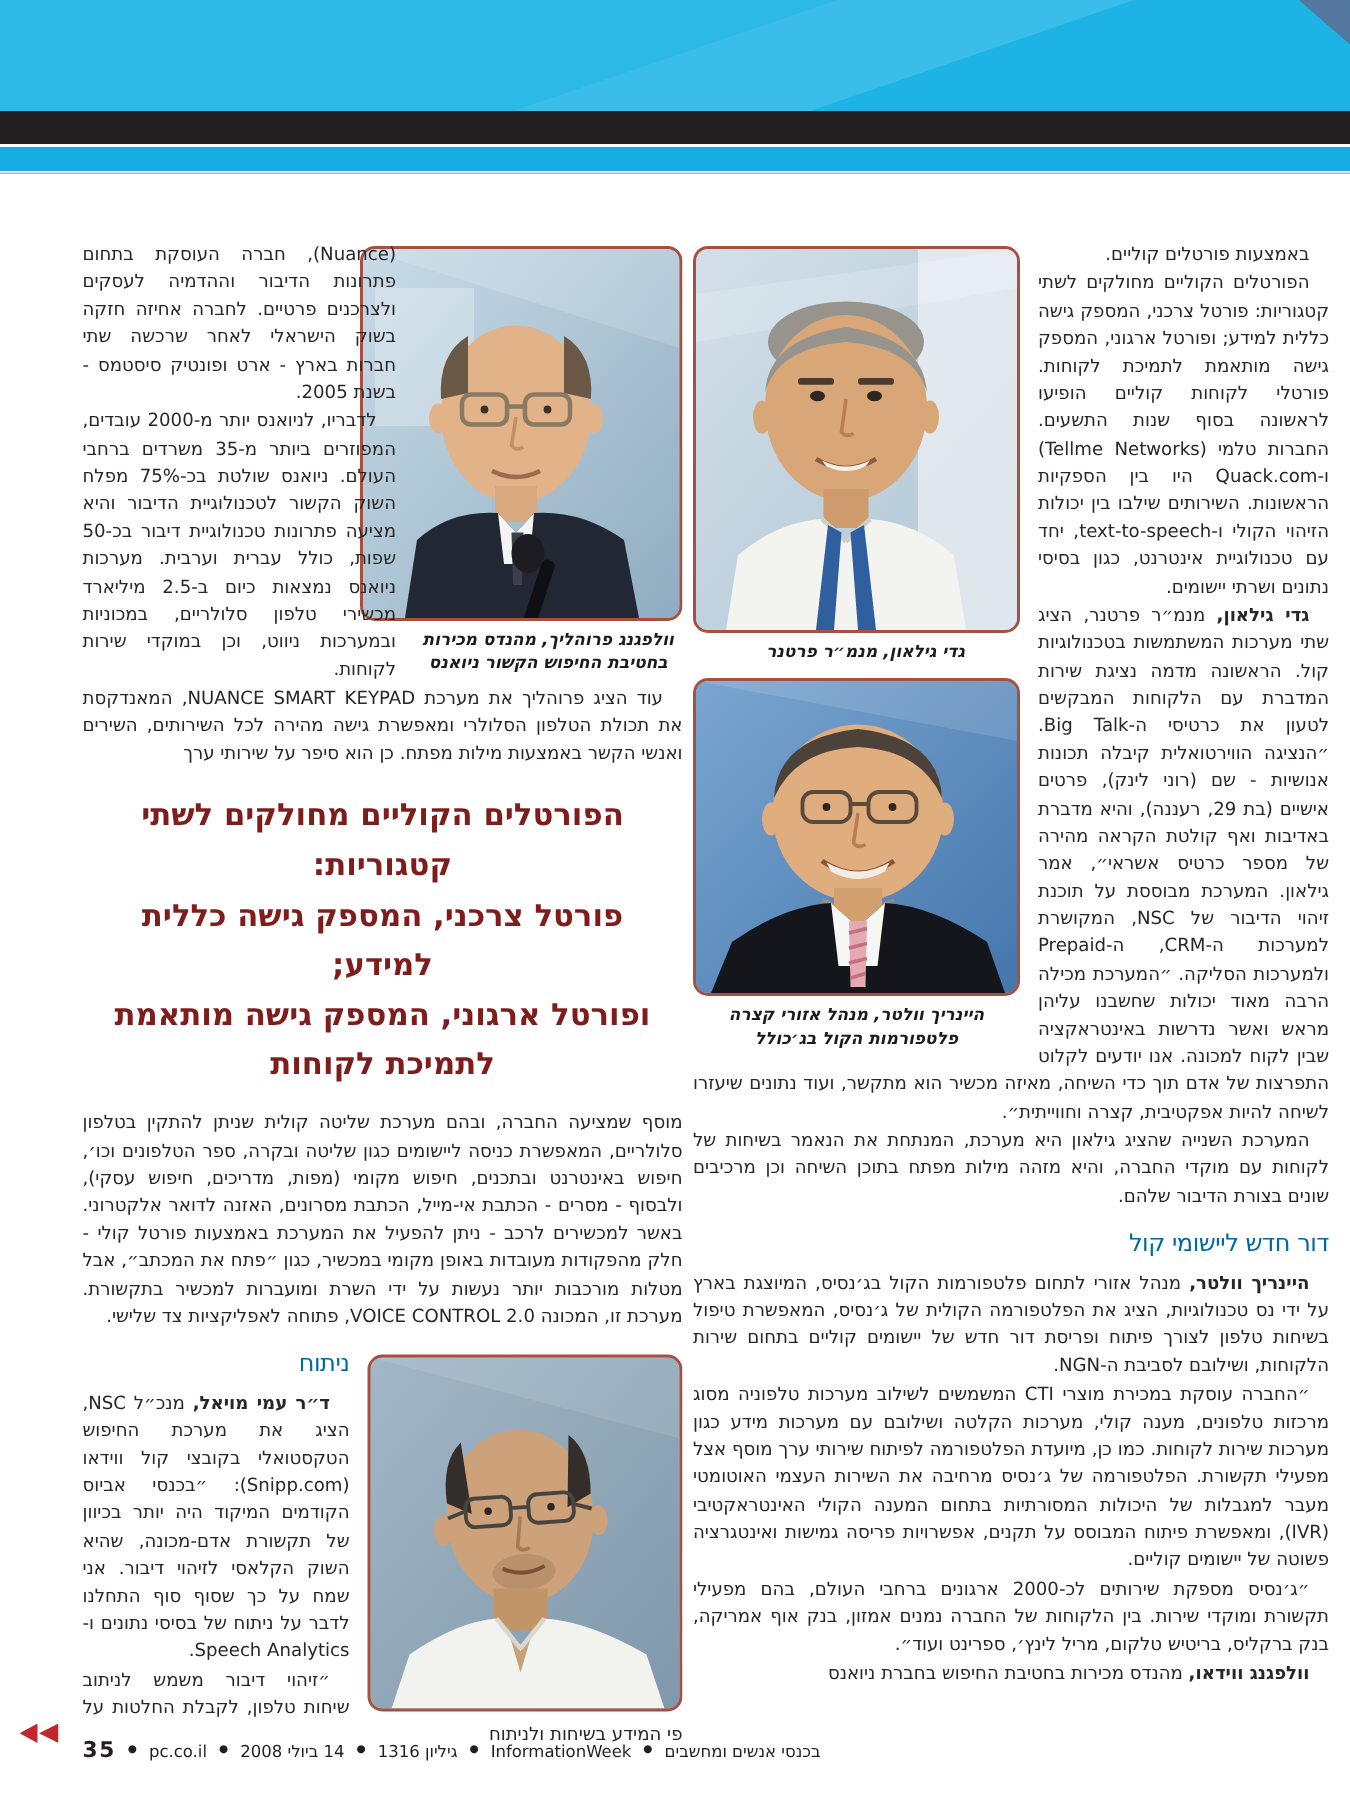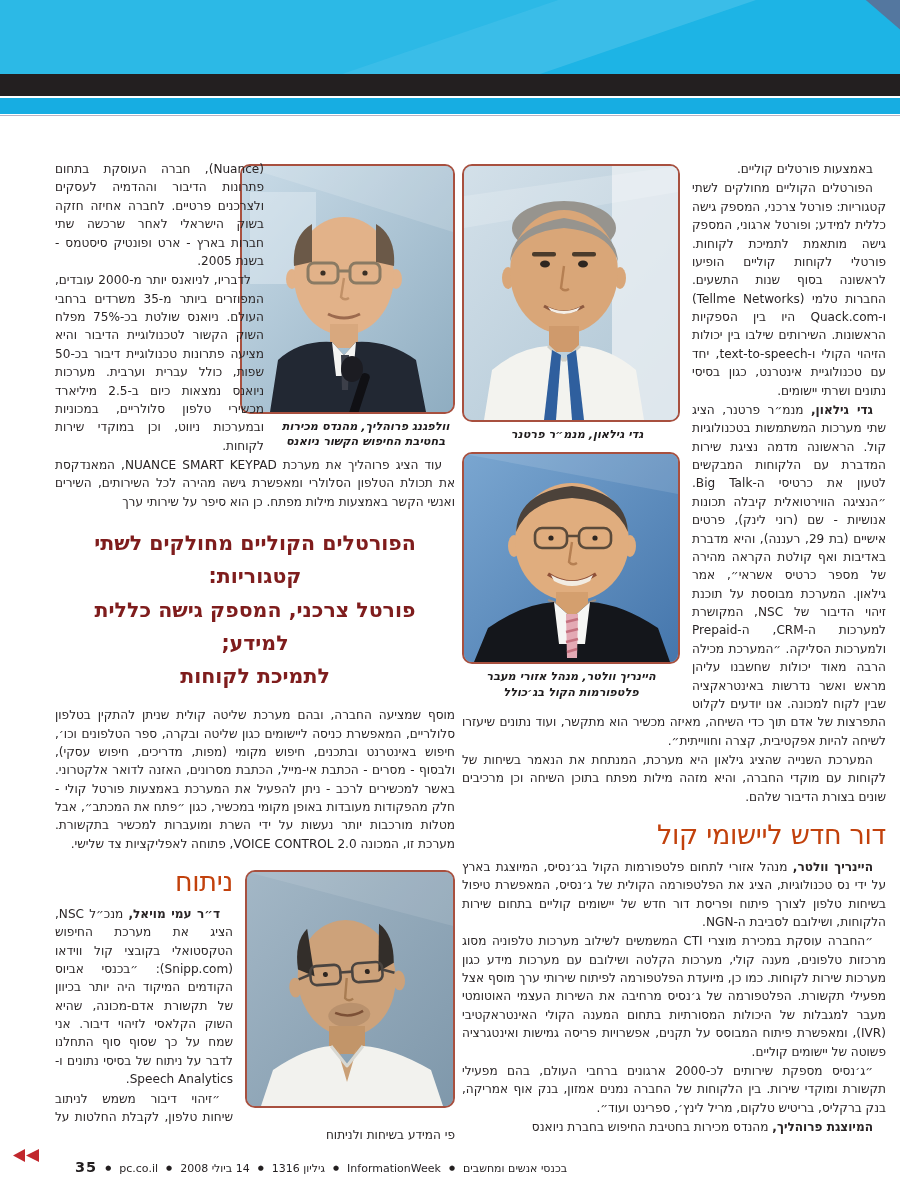--- a/index.html
+++ b/index.html
@@ -17,36 +17,36 @@
   .black-bar{position:absolute;top:74px;left:0;width:900px;height:22px;background:#231f20;}
   .cyan-strip{position:absolute;top:98px;left:0;width:900px;height:16px;background:#17ade2;}
   .hairline{position:absolute;top:115px;left:0;width:900px;height:1px;background:#b9b2c2;}
   
   .region{position:absolute;top:160px;height:1008px;direction:rtl;overflow:hidden;
           font-size:12.1px;line-height:1.52;color:#2a2526;text-align:justify;}
   .region-left{left:55px;width:400px;}
   .region-right{left:462px;width:424px;}
   .para{margin:0 0 1px 0;}
   .para.ind{text-indent:13px;}
-  .sec-head{color:#c2410c;font-weight:normal;font-size:27px;margin:14px 0 8px 0;
+  .sec-head{color:#0369a1;font-weight:normal;font-size:16px;margin:14px 0 8px 0;
             text-align:right;line-height:1.1;letter-spacing:-0.3px;}
   .pull-quote{color:#7f1d1d;font-weight:bold;font-size:20.5px;line-height:1.62;
               text-align:center;margin:16px 4px 13px 4px;}
   
   .pf{direction:rtl;}
   .pf-right{float:right;margin:4px 0 6px 12px;}
   .pf-left{float:left;margin:4px 12px 6px 0;}
   .pf-gap{margin-bottom:10px;padding-left:12px;}
   .photo{border-radius:10px;overflow:hidden;border:2px solid #a8503f;background:#9fb6c6;}
   .photo svg{display:block;}
   .cap{font-size:11.3px;font-weight:bold;font-style:italic;text-align:center;
        line-height:1.35;margin-top:5px;color:#1d1a1b;}
   
   .footer{position:absolute;left:55px;top:1159px;width:820px;direction:ltr;
-          display:flex;align-items:flex-end;gap:8px;font-size:11px;color:#231f20;margin-left:20px;}
+          display:flex;align-items:center;gap:8px;font-size:11px;color:#231f20;}
   .pno{font-weight:bold;font-size:14.5px;letter-spacing:1px;}
   .bul{font-size:7px;position:relative;top:-1px;color:#231f20;}
   .fitem{white-space:nowrap;}
   .arrow-mark{position:absolute;left:13px;top:1147px;}
 </style>
 </head>
 <body>
 
 <div class="page">
 
@@ -105,20 +105,21 @@
 
     <div>
         <p class="para"><span>(Nuance), חברה העוסקת בתחום פתרונות הדיבור וההדמיה לעסקים ולצרכנים פרטיים. לחברה אחיזה חזקה בשוק הישראלי לאחר שרכשה שתי חברות בארץ - ארט ופונטיק סיסטמס - בשנת 2005.</span></p>
         <p class="para ind"><span>לדבריו, לניואנס יותר מ-2000 עובדים, המפוזרים ביותר מ-35 משרדים ברחבי העולם. ניואנס שולטת בכ-75% מפלח השוק הקשור לטכנולוגיית הדיבור והיא מציעה פתרונות טכנולוגיית דיבור בכ-50 שפות, כולל עברית וערבית. מערכות ניואנס נמצאות כיום ב-2.5 מיליארד מכשירי טלפון סלולריים, במכוניות ובמערכות ניווט, וכן במוקדי שירות לקוחות.</span></p>
         <p class="para ind"><span>עוד הציג פרוהליך את מערכת NUANCE SMART KEYPAD, המאנדקסת את תכולת הטלפון הסלולרי ומאפשרת גישה מהירה לכל השירותים, השירים ואנשי הקשר באמצעות מילות מפתח. כן הוא סיפר על שירותי ערך</span></p>
       </div>
 
     <div class="pull-quote">
         <div>הפורטלים הקוליים מחולקים לשתי קטגוריות:</div>
         <div>פורטל צרכני, המספק גישה כללית למידע;</div>
+        <div>ופורטל ארגוני, המספק גישה מותאמת</div>
         <div>לתמיכת לקוחות</div>
       </div>
 
     <div>
         <p class="para"><span>מוסף שמציעה החברה, ובהם מערכת שליטה קולית שניתן להתקין בטלפון סלולריים, המאפשרת כניסה ליישומים כגון שליטה ובקרה, ספר הטלפונים וכו׳, חיפוש באינטרנט ובתכנים, חיפוש מקומי (מפות, מדריכים, חיפוש עסקי), ולבסוף - מסרים - הכתבת אי-מייל, הכתבת מסרונים, האזנה לדואר אלקטרוני. באשר למכשירים לרכב - ניתן להפעיל את המערכת באמצעות פורטל קולי - חלק מהפקודות מעובדות באופן מקומי במכשיר, כגון ״פתח את המכתב״, אבל מטלות מורכבות יותר נעשות על ידי השרת ומועברות למכשיר בתקשורת. מערכת זו, המכונה VOICE CONTROL 2.0, פתוחה לאפליקציות צד שלישי.</span></p>
       </div>
 
     <div class="pf pf-right" style="width:210px;margin-top:16px;">
       <div class="photo" style="width:206px;height:234px;">
         <svg viewBox="0 0 206 234" width="206" height="234">
@@ -231,40 +232,40 @@
             <path d="M87,121 Q108,133 129,121 L126,127 Q108,137 90,127 Z" fill="#f2ece2"></path>
             <path d="M84,146 Q108,156 132,146" stroke="#c89058" stroke-width="2" opacity="0.6" fill="none"></path>
             <rect x="92" y="138" width="32" height="22" fill="#d49f6e"></rect>
             <path d="M10,208 L24,174 Q58,150 90,148 L108,164 L126,148 Q158,150 194,174 L206,208 Z" fill="#14161b"></path>
             <path d="M90,148 L108,164 L126,148 L121,190 L95,190 Z" fill="#f6f6f4"></path>
             <path d="M102,160 L114,160 L113,204 L103,204 Z" fill="#e3a9b4"></path>
             <path d="M102,168 L114,165 M102,178 L114,175 M102,188 L114,185 M103,198 L113,195" stroke="#c4717f" stroke-width="2.4" fill="none"></path>
           </svg>
         </div>
         <div class="cap">
-          <span>היינריך וולטר, מנהל אזורי מעבר</span><br>
+          <span>היינריך וולטר, מנהל אזורי קצרה</span><br>
           <span>פלטפורמות הקול בג׳כולל</span>
         </div>
       </div>
     </div>
 
     <div>
         <p class="para ind"><span>באמצעות פורטלים קוליים.</span></p>
         <p class="para ind"><span>הפורטלים הקוליים מחולקים לשתי קטגוריות: פורטל צרכני, המספק גישה כללית למידע; ופורטל ארגוני, המספק גישה מותאמת לתמיכת לקוחות. פורטלי לקוחות קוליים הופיעו לראשונה בסוף שנות התשעים. החברות טלמי (Tellme Networks) ו-Quack.com היו בין הספקיות הראשונות. השירותים שילבו בין יכולות הזיהוי הקולי ו-text-to-speech, יחד עם טכנולוגיית אינטרנט, כגון בסיסי נתונים ושרתי יישומים.</span></p>
         <p class="para ind"><b>גדי גילאון,</b><span> מנמ״ר פרטנר, הציג שתי מערכות המשתמשות בטכנולוגיות קול. הראשונה מדמה נציגת שירות המדברת עם הלקוחות המבקשים לטעון את כרטיסי ה-Big Talk. ״הנציגה הווירטואלית קיבלה תכונות אנושיות - שם (רוני לינק), פרטים אישיים (בת 29, רעננה), והיא מדברת באדיבות ואף קולטת הקראה מהירה של מספר כרטיס אשראי״, אמר גילאון. המערכת מבוססת על תוכנת זיהוי הדיבור של NSC, המקושרת למערכות ה-CRM, ה-Prepaid ולמערכות הסליקה. ״המערכת מכילה הרבה מאוד יכולות שחשבנו עליהן מראש ואשר נדרשות באינטראקציה שבין לקוח למכונה. אנו יודעים לקלוט התפרצות של אדם תוך כדי השיחה, מאיזה מכשיר הוא מתקשר, ועוד נתונים שיעזרו לשיחה להיות אפקטיבית, קצרה וחווייתית״.</span></p>
         <p class="para ind"><span>המערכת השנייה שהציג גילאון היא מערכת, המנתחת את הנאמר בשיחות של לקוחות עם מוקדי החברה, והיא מזהה מילות מפתח בתוכן השיחה וכן מרכיבים שונים בצורת הדיבור שלהם.</span></p>
       </div>
 
     <h2 class="sec-head">דור חדש ליישומי קול</h2>
 
     <div>
         <p class="para ind"><b>היינריך וולטר,</b><span> מנהל אזורי לתחום פלטפורמות הקול בג׳נסיס, המיוצגת בארץ על ידי נס טכנולוגיות, הציג את הפלטפורמה הקולית של ג׳נסיס, המאפשרת טיפול בשיחות טלפון לצורך פיתוח ופריסת דור חדש של יישומים קוליים בתחום שירות הלקוחות, ושילובם לסביבת ה-NGN.</span></p>
         <p class="para ind"><span>״החברה עוסקת במכירת מוצרי CTI המשמשים לשילוב מערכות טלפוניה מסוג מרכזות טלפונים, מענה קולי, מערכות הקלטה ושילובם עם מערכות מידע כגון מערכות שירות לקוחות. כמו כן, מיועדת הפלטפורמה לפיתוח שירותי ערך מוסף אצל מפעילי תקשורת. הפלטפורמה של ג׳נסיס מרחיבה את השירות העצמי האוטומטי מעבר למגבלות של היכולות המסורתיות בתחום המענה הקולי האינטראקטיבי (IVR), ומאפשרת פיתוח המבוסס על תקנים, אפשרויות פריסה גמישות ואינטגרציה פשוטה של יישומים קוליים.</span></p>
         <p class="para ind"><span>״ג׳נסיס מספקת שירותים לכ-2000 ארגונים ברחבי העולם, בהם מפעילי תקשורת ומוקדי שירות. בין הלקוחות של החברה נמנים אמזון, בנק אוף אמריקה, בנק ברקליס, בריטיש טלקום, מריל לינץ׳, ספרינט ועוד״.</span></p>
-        <p class="para ind"><b>המיוצגת פרוהליך,</b><span> מהנדס מכירות בחטיבת החיפוש בחברת ניואנס</span></p>
+        <p class="para ind"><b>וולפגנג ווידאו,</b><span> מהנדס מכירות בחטיבת החיפוש בחברת ניואנס</span></p>
       </div>
   </div>
 
   <div class="arrow-mark">
     <svg width="26" height="13" viewBox="0 0 26 13">
       <path d="M12,0 L0,6.5 L12,13 Z" fill="#c1272d"></path>
       <path d="M26,0 L13,6.5 L26,13 Z" fill="#c1272d"></path>
     </svg>
   </div>
   <div class="footer">

